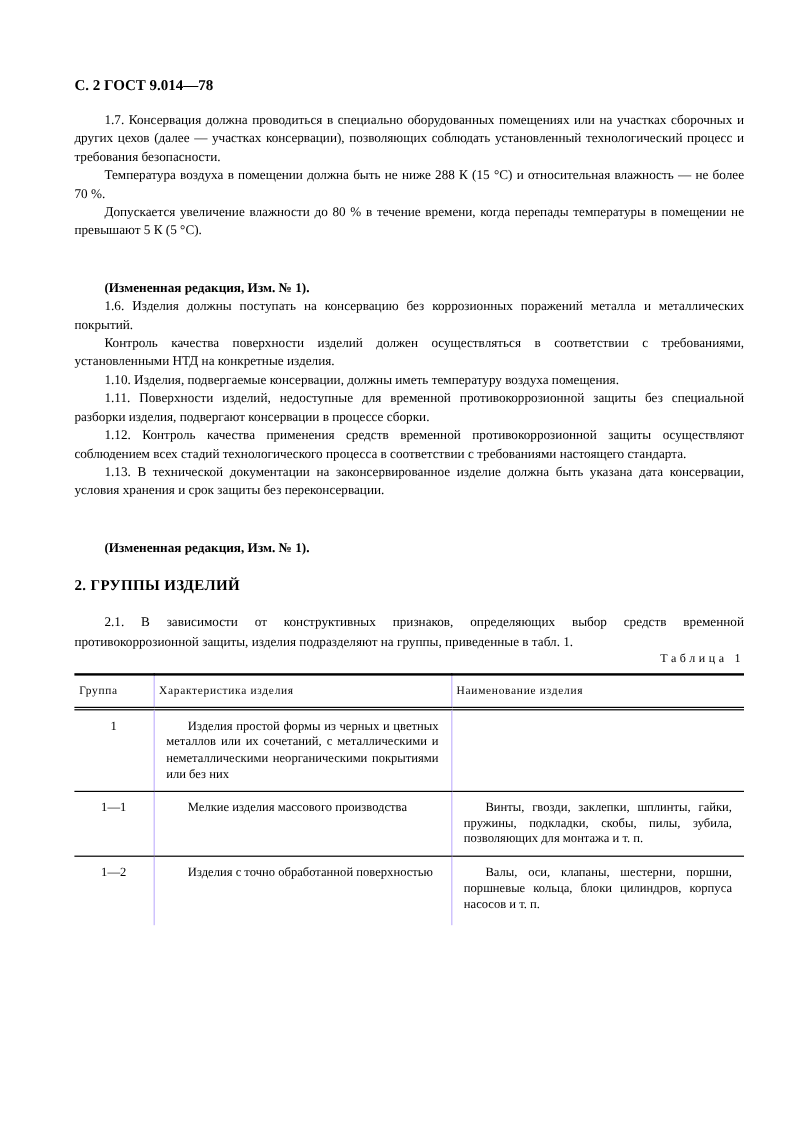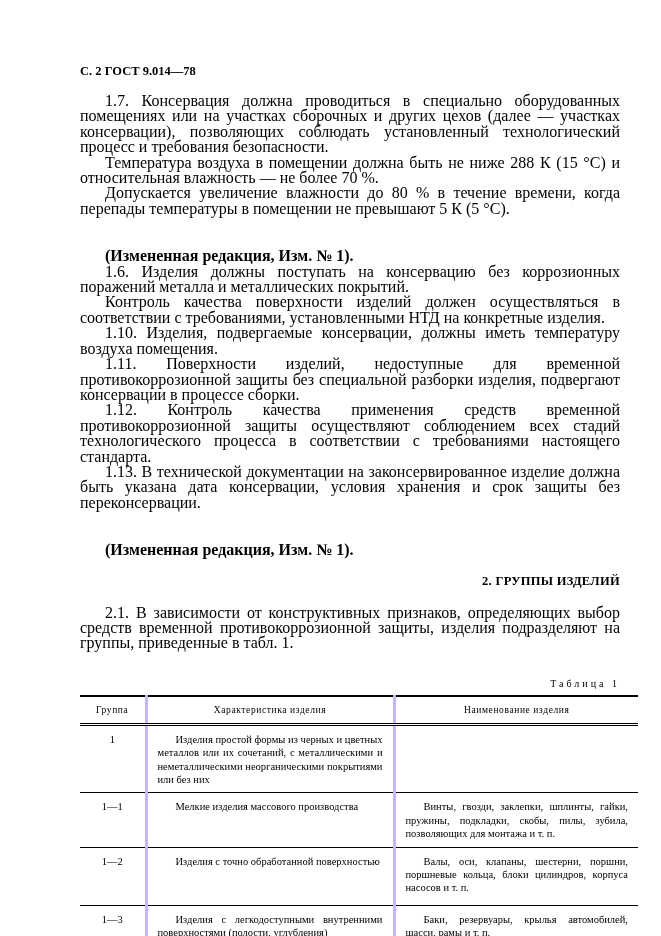--- a/index.html
+++ b/index.html
@@ -5,72 +5,72 @@
   html, body { margin: 0; padding: 0; }
   body {
     width: 661px; height: 936px;
     background: #ffffff; color: #000000;
     font-family: "Liberation Serif", "DejaVu Serif", serif;
     overflow: hidden;
   }
   .page {
     box-sizing: border-box;
     width: 661px; height: 936px;
-    padding: 64px 41px 0 80px;
+    padding: 64px 41px 0 62px;
   }
   .page-header {
     font-weight: bold;
     font-size: 12.5px;
     margin: 0 0 14px 0;
   }
   .body-text p {
     margin: 0;
-    font-size: 16px;
+    font-size: 11px;
     line-height: 15.4px;
     text-align: justify;
     text-indent: 25px;
   }
   .body-text p.bold { font-weight: bold; margin-top: 32px; }
   .section-heading {
     font-size: 12.5px;
     font-weight: bold;
-    text-align: right;
+    text-align: left;
     letter-spacing: 0.3px;
     margin: 16px 0 16px 0;
   }
   .table-label {
     font-size: 10px;
     text-align: right;
     letter-spacing: 3px;
-    margin: 27px 0 6px 0;
+    margin: 1px 0 6px 0;
   }
   table.groups {
     width: 558px;
     border-collapse: collapse;
     border-top: 2px solid #000;
     table-layout: fixed;
   }
   table.groups th {
     font-size: 9.5px;
     font-weight: normal;
     letter-spacing: 0.6px;
-    text-align: center;
+    text-align: left;
     vertical-align: middle;
     padding: 8px 4px;
     border-bottom: 3px double #000;
   }
   table.groups td {
     font-size: 10.5px;
     line-height: 13.4px;
     vertical-align: top;
     padding: 7px 10px 6px 10px;
     border-bottom: 1px solid #000;
   }
   table.groups th + th,
-  table.groups td + td { border-left: 3px solid #c4b5fd; }
+  table.groups td + td { border-left: 1px solid #c4b5fd; }
   table.groups tbody tr:last-child td { border-bottom: none; }
   td.cell-group { text-align: center; text-indent: 0; }
   td.cell-char, td.cell-name { text-align: justify; text-indent: 18px; margin-left: 40px; }
   tr.row-1 { height: 60px; }
   tr.row-2 { height: 47px; }
   tr.row-3 { height: 58px; }
   tr.row-4 { height: 38px; }
 </style>
 </head>
 <body>
@@ -123,21 +123,16 @@
       <tr class="row-2">
         <td class="cell-group">1—1</td>
         <td class="cell-char">Мелкие изделия массового производства</td>
         <td class="cell-name">Винты, гвозди, заклепки, шплинты, гайки, пружины, подкладки, скобы, пилы, зубила, позволяющих для монтажа и т. п.</td>
       </tr>
       <tr class="row-3">
         <td class="cell-group">1—2</td>
         <td class="cell-char">Изделия с точно обработанной поверхностью</td>
         <td class="cell-name">Валы, оси, клапаны, шестерни, поршни, поршневые кольца, блоки цилиндров, корпуса насосов и т. п.</td>
       </tr>
-      <tr class="row-4">
-        <td class="cell-group">1—3</td>
-        <td class="cell-char">Изделия с легкодоступными внутренними поверхностями (полости, углубления)</td>
-        <td class="cell-name">Баки, резервуары, крылья автомобилей, шасси, рамы и т. п.</td>
-      </tr>
     </tbody>
   </table>
 
 </div>
 
 </body></html>

